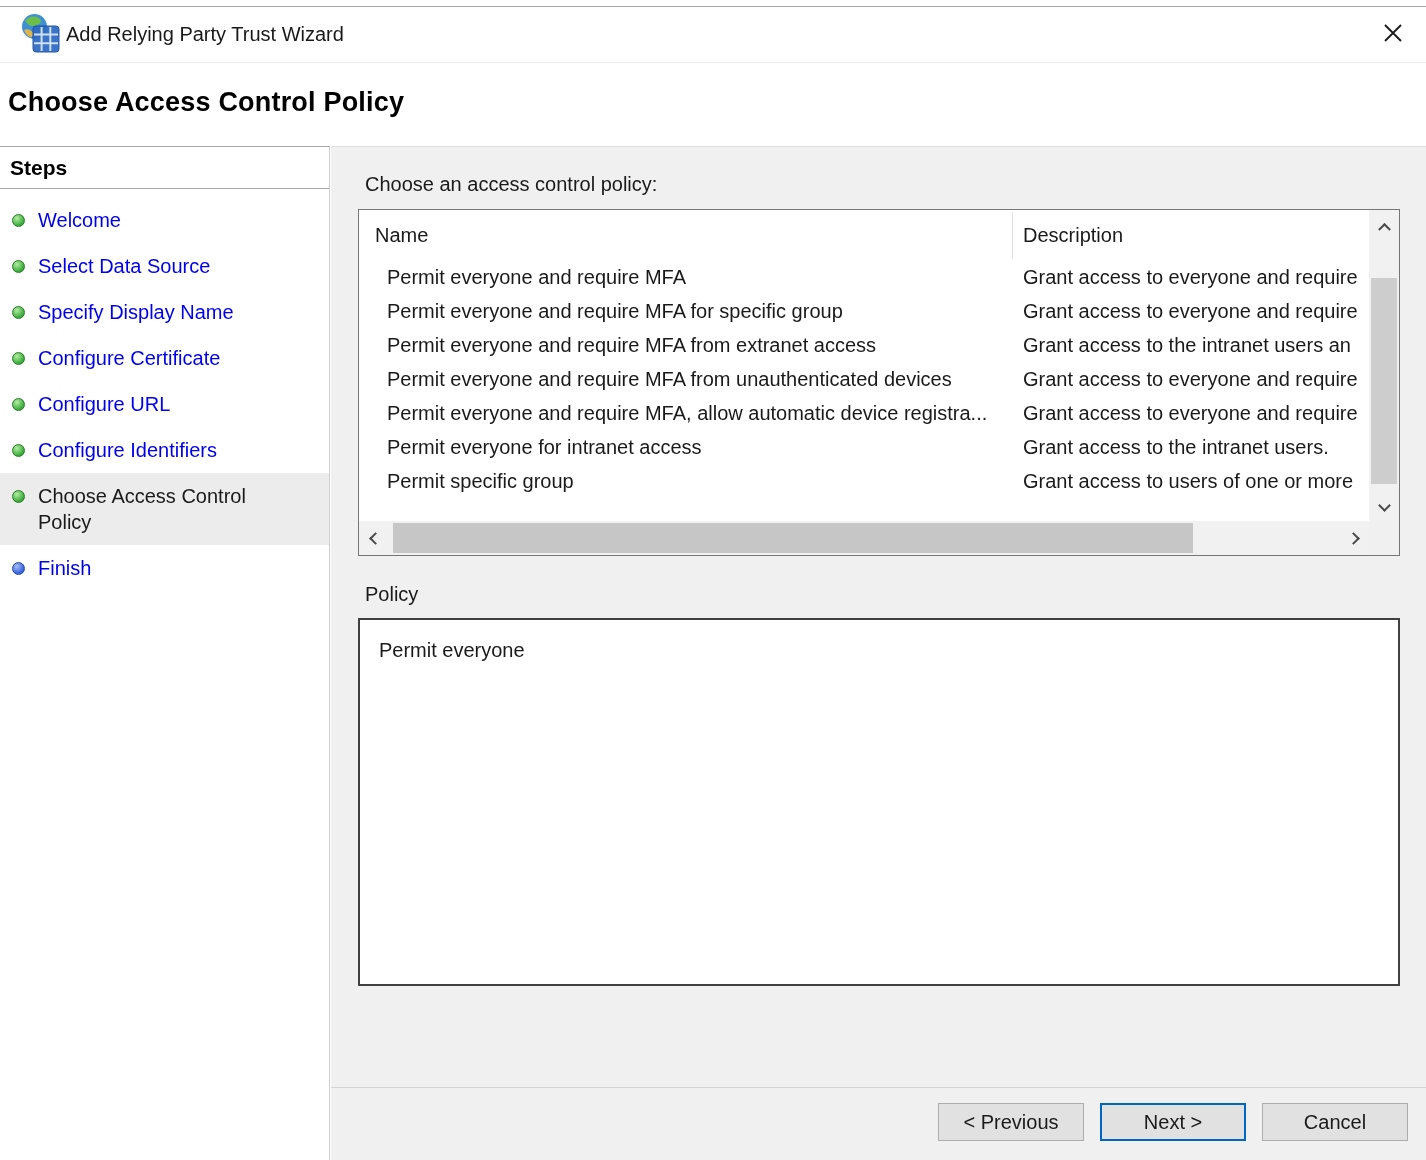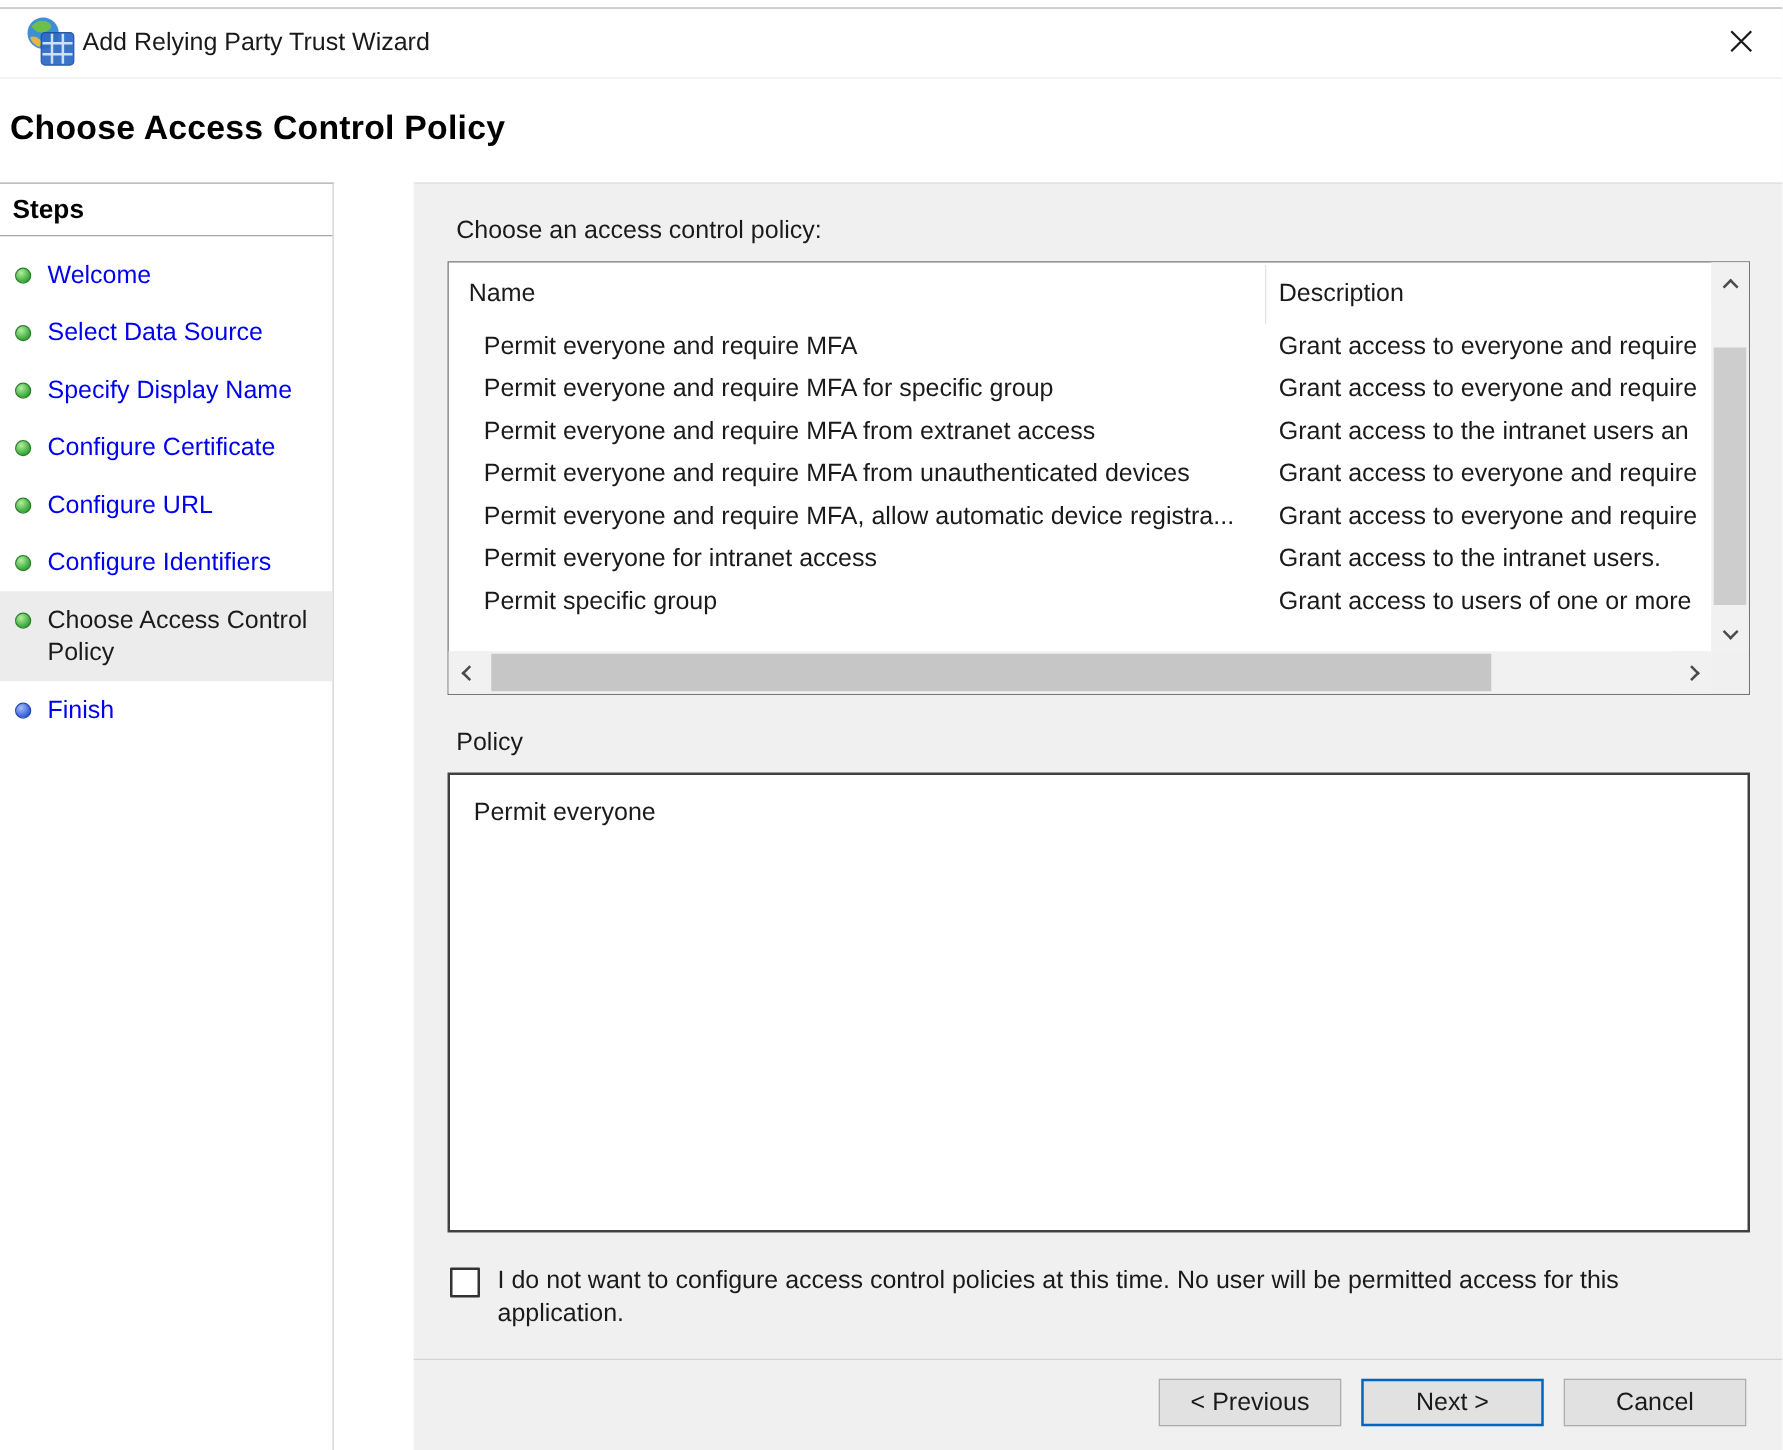--- a/index.html
+++ b/index.html
@@ -14,21 +14,21 @@
   .titlebar { position:absolute; top:7px; left:0; width:100%; height:55px; background:#fff;text-decoration:underline; }
   .app-icon { position:absolute; left:20px; top:6px; width:42px; height:42px; }
   .win-title { position:absolute; left:66px; top:0; height:55px; line-height:55px; font-size:20px; color:#191919; }
   .close-btn { position:absolute; right:14px; top:8px; width:38px; height:38px; background:transparent; border:none; cursor:pointer; display:flex; align-items:center; justify-content:center; }
 
   
   .page-header { position:absolute; top:62px; left:0; width:100%; height:84px; background:#fff; border-top:1px solid #ececec; }
   .page-header h1 { position:absolute; left:8px; top:24px; font-size:27px; font-weight:bold; letter-spacing:0.2px; color:#000; }
 
   
-  .sidebar { position:absolute; top:146px; left:0; width:267px; height:1014px; background:#fff; border-top:1px solid #a9a9a9; border-right:1px solid #cfcfcf; }
+  .sidebar { position:absolute; top:146px; left:0; width:330px; height:1014px; background:#fff; border-top:1px solid #a9a9a9; border-right:1px solid #cfcfcf; }
   .steps-heading { height:42px; line-height:42px; padding-left:10px; font-size:21px; font-weight:bold; color:#000; border-bottom:1px solid #a9a9a9; }
   ul.steps { list-style:none; padding-top:8px; }
   .step { display:flex; align-items:center; min-height:46px; padding-left:12px; gap:13px; color:#0000f0; font-size:20px; cursor:pointer; }
   .step .step-label { max-width:235px; line-height:26px; }
   .bullet { width:13px; height:13px; border-radius:50%; flex:0 0 13px; }
   .bullet.done { background:radial-gradient(circle at 35% 30%, #b4eda0, #3fae3f 65%, #2e8c2e); border:1px solid #2a7d2a; }
   .bullet.pending { background:radial-gradient(circle at 35% 30%, #aabdf5, #3a66e0 65%, #2b4fc0); border:1px solid #2747a8; }
   .step.current { background:#ececec; color:#1a1a1a; align-items:flex-start; padding-top:10px; padding-bottom:10px; min-height:72px; }
   .step.current .bullet { margin-top:7px; }
 
@@ -67,21 +67,21 @@
   .policy-label { position:absolute; left:34px; top:436px; font-size:20px; }
   .policybox { position:absolute; left:27px; top:471px; width:1042px; height:368px; background:#fff; border:2px solid #404040; }
   .policy-value { padding:19px 0 0 19px; font-size:20px; }
 
   .checkbox-row { position:absolute; left:29px; top:864px; width:1030px; }
   .checkbox { position:absolute; left:0; top:3px; width:24px; height:24px; background:#fff; border:2px solid #333; border-radius:1px; cursor:pointer; }
   .checkbox-label { display:block; margin-left:38px; width:965px; font-size:20px; line-height:27px; cursor:pointer; }
 
   
   .footer { position:absolute; left:331px; right:0; bottom:0; height:73px; background:#f0f0f0; border-top:1px solid #d4d4d4; }
-  .btn { position:absolute; top:15px; width:146px; height:38px; background:#e1e1e1; border:1px solid #adadad; font-family:"Liberation Sans", sans-serif; font-size:20px; color:#1a1a1a; cursor:pointer; }
+  .btn { position:absolute; top:15px; width:146px; height:38px; background:#e1e1e1; border:1px solid #adadad; font-family:"Liberation Sans", sans-serif; font-size:20px; color:#1a1a1a; cursor:pointer;margin-left:11px; }
   .btn.prev { left:596px; }
   .btn.next { left:758px; border:2px solid #0067c0; }
   .btn.cancel { left:920px; }
 </style>
 </head>
 <body>
 
 <div class="window">
   <div class="top-line"></div>
 
@@ -207,24 +207,20 @@
           </div>
       </div>
       <div class="sb-corner"></div>
     </div>
 
     <div class="policy-label">Policy</div>
     <div class="policybox">
       <div class="policy-value">Permit everyone</div>
     </div>
 
-    <div class="checkbox-row">
-      <span class="checkbox" role="checkbox" aria-checked="false"></span>
-      <label class="checkbox-label">I do not want to configure access control policies at this time. No user will be permitted access for this application.</label>
-    </div>
   </section>
 
   <div class="footer">
     <button class="btn prev">&lt; Previous</button>
     <button class="btn next">Next &gt;</button>
     <button class="btn cancel">Cancel</button>
   </div>
 </div>
 
 </body></html>

